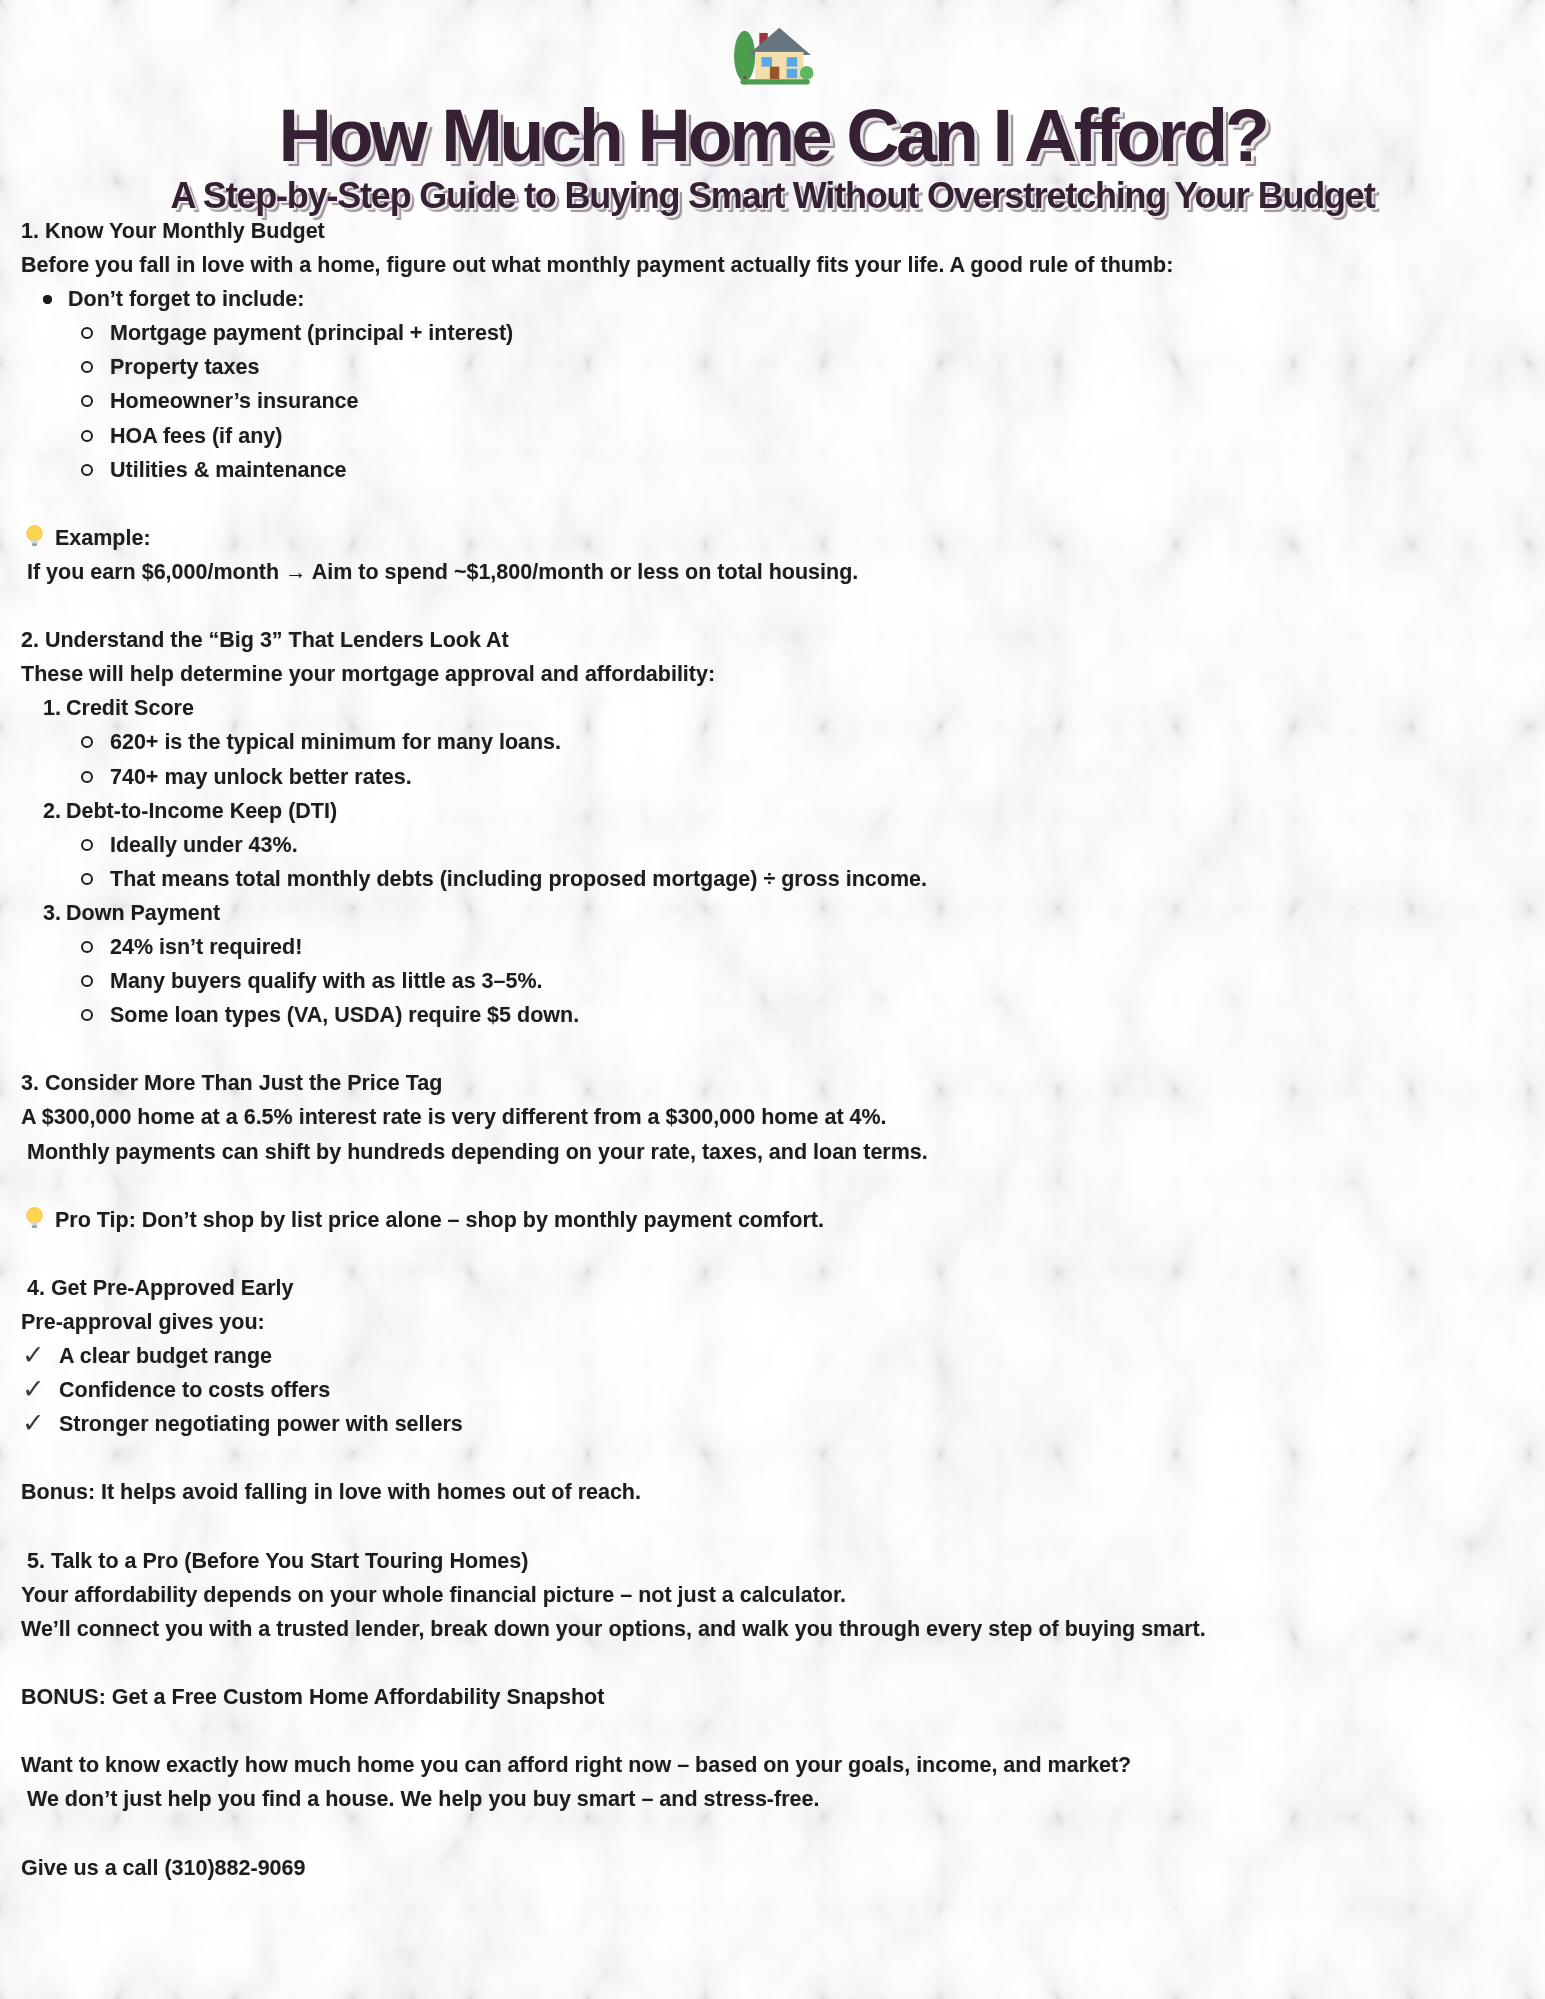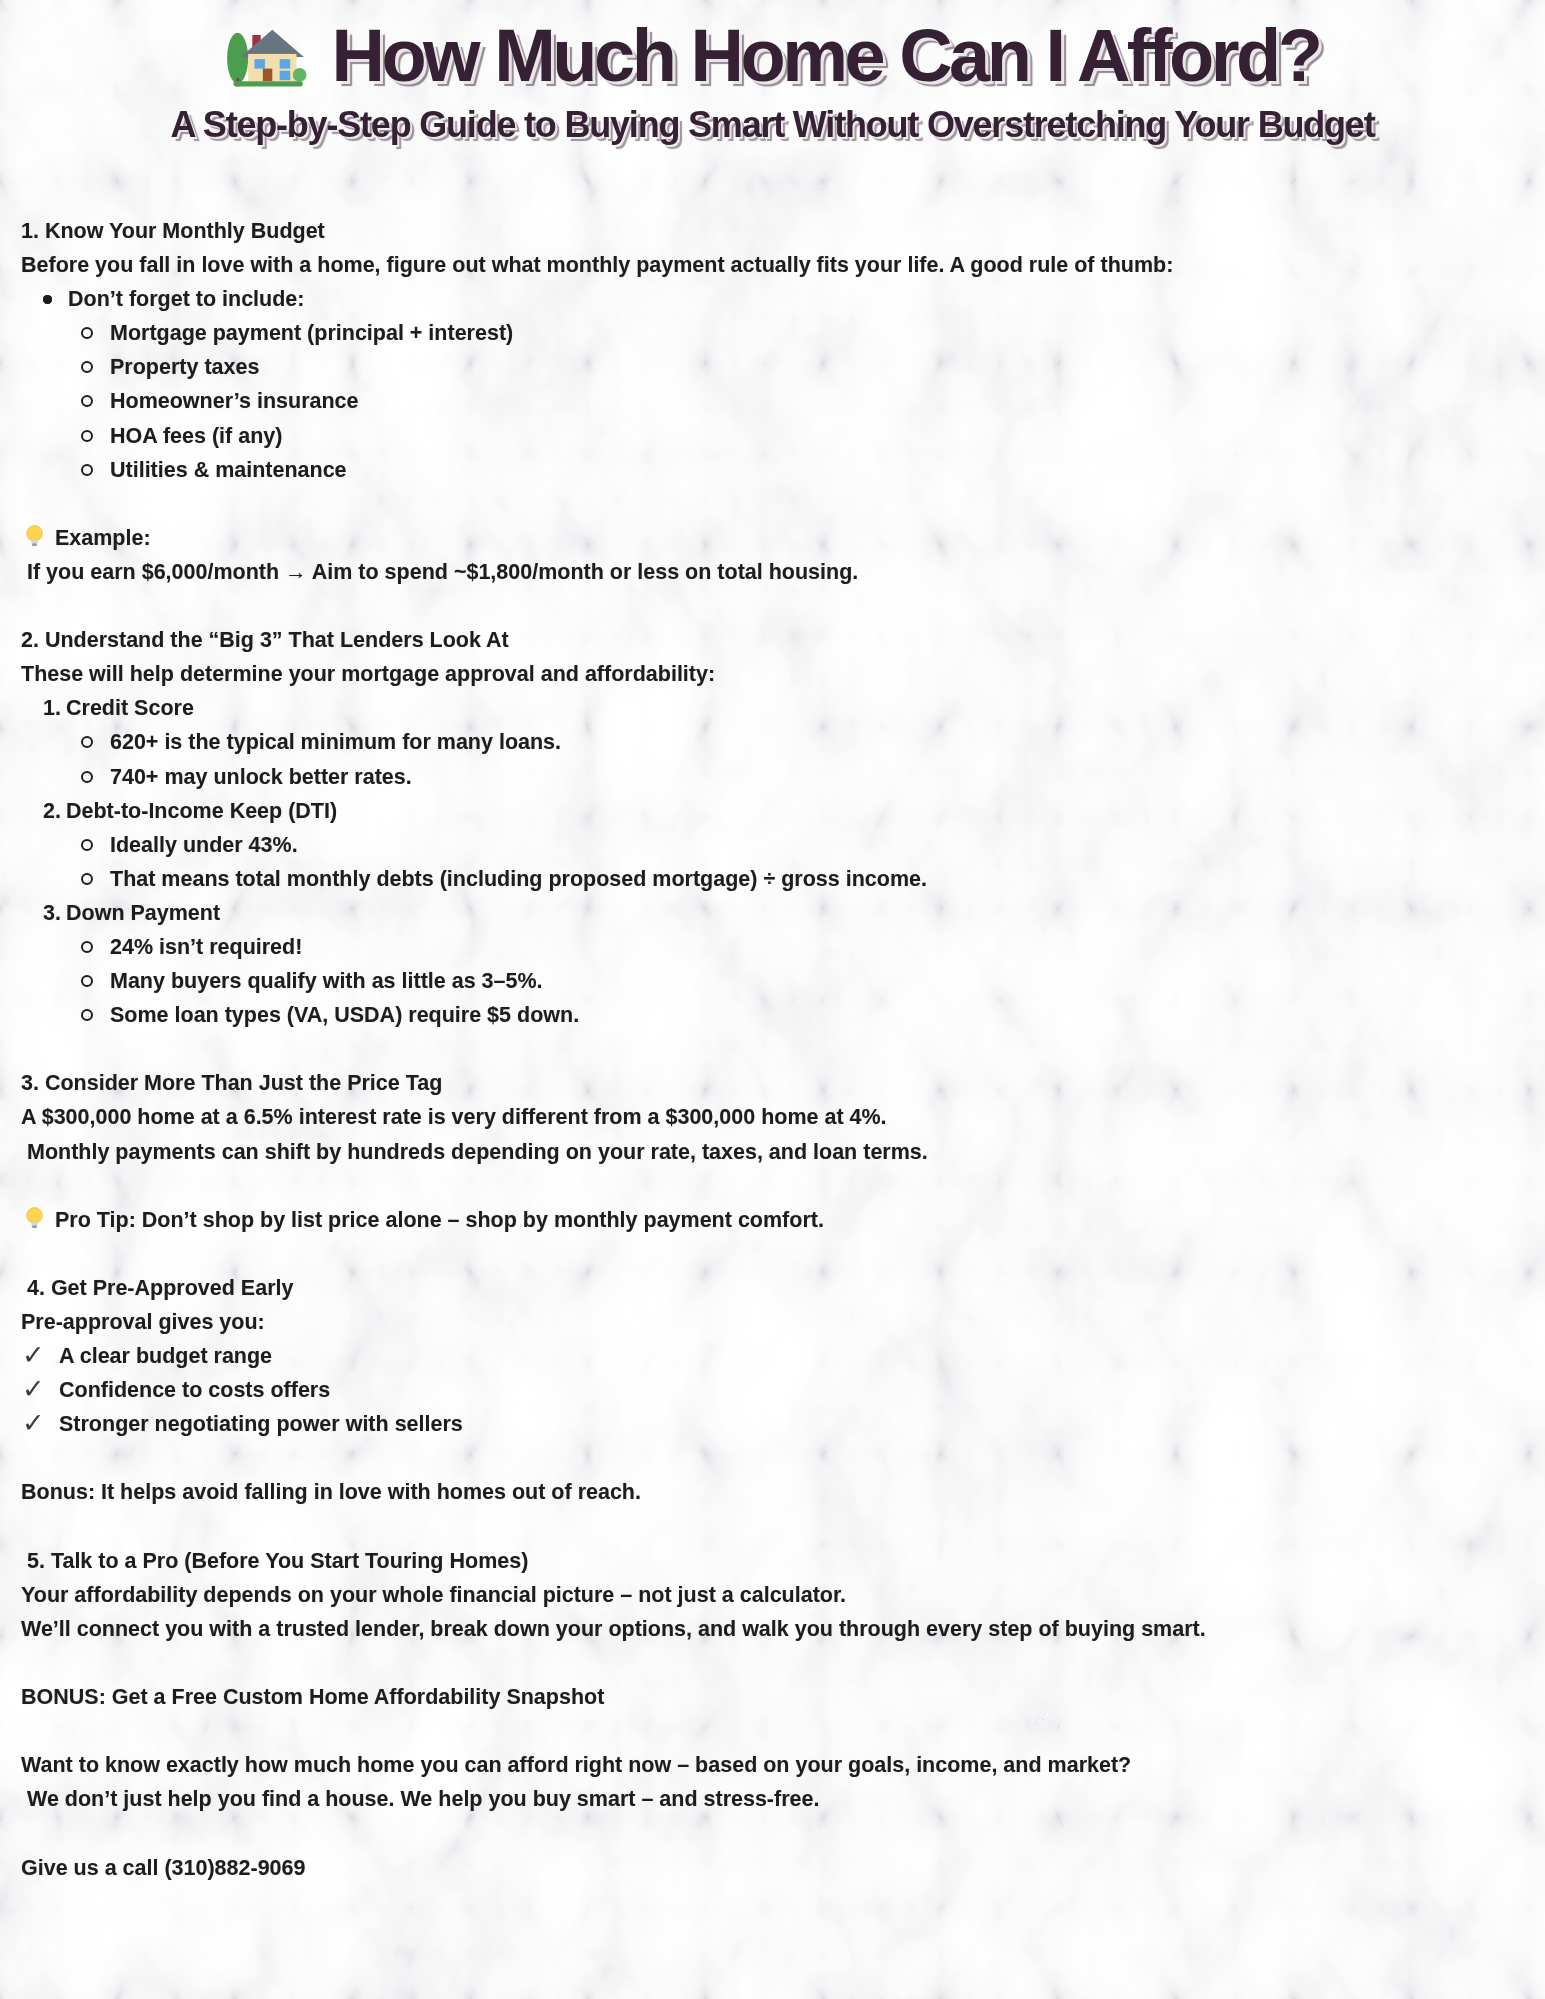--- a/index.html
+++ b/index.html
@@ -8,30 +8,30 @@
     width:1545px;height:1999px;
     background:#fbfbfd;
     overflow:hidden;
     font-family:"Liberation Sans","DejaVu Sans",sans-serif;
   }
   .marble{position:absolute;inset:0;z-index:0;display:block;}
   .flyer{position:relative;z-index:1;width:100%;height:100%;}
 
   
   .hdr{position:absolute;top:18px;left:0;width:100%;text-align:center;}
-  .title-row{display:flex;align-items:center;justify-content:center;gap:24px;}
+  .title-row{display:flex;align-items:center;justify-content:flex-end;gap:8px;flex-direction:column;}
   .house-svg{display:block;}
   h1.title{
     margin:0;font-size:74px;line-height:1.02;font-weight:bold;
     letter-spacing:-3.5px;color:#362134;
     text-shadow:3px 3px 0 rgba(248,246,248,.85), 5px 5px 1px rgba(46,26,40,.5);
     white-space:nowrap;
   }
   .subtitle{
-    margin-top:13px;font-size:36px;line-height:1.05;font-weight:bold;
+    margin-top:4px;font-size:36px;line-height:1.05;font-weight:bold;
     letter-spacing:-1.2px;color:#362134;
     text-shadow:2px 2px 0 rgba(248,246,248,.85), 4px 4px 1px rgba(46,26,40,.45);
     white-space:nowrap;
   }
 
   
   #content{
     position:absolute;left:21px;top:202px;width:1505px;
     font-size:21.5px;line-height:34.1px;font-weight:700;color:#1d1d1d;
     text-shadow:0 0 1px rgba(0,0,0,.22);

